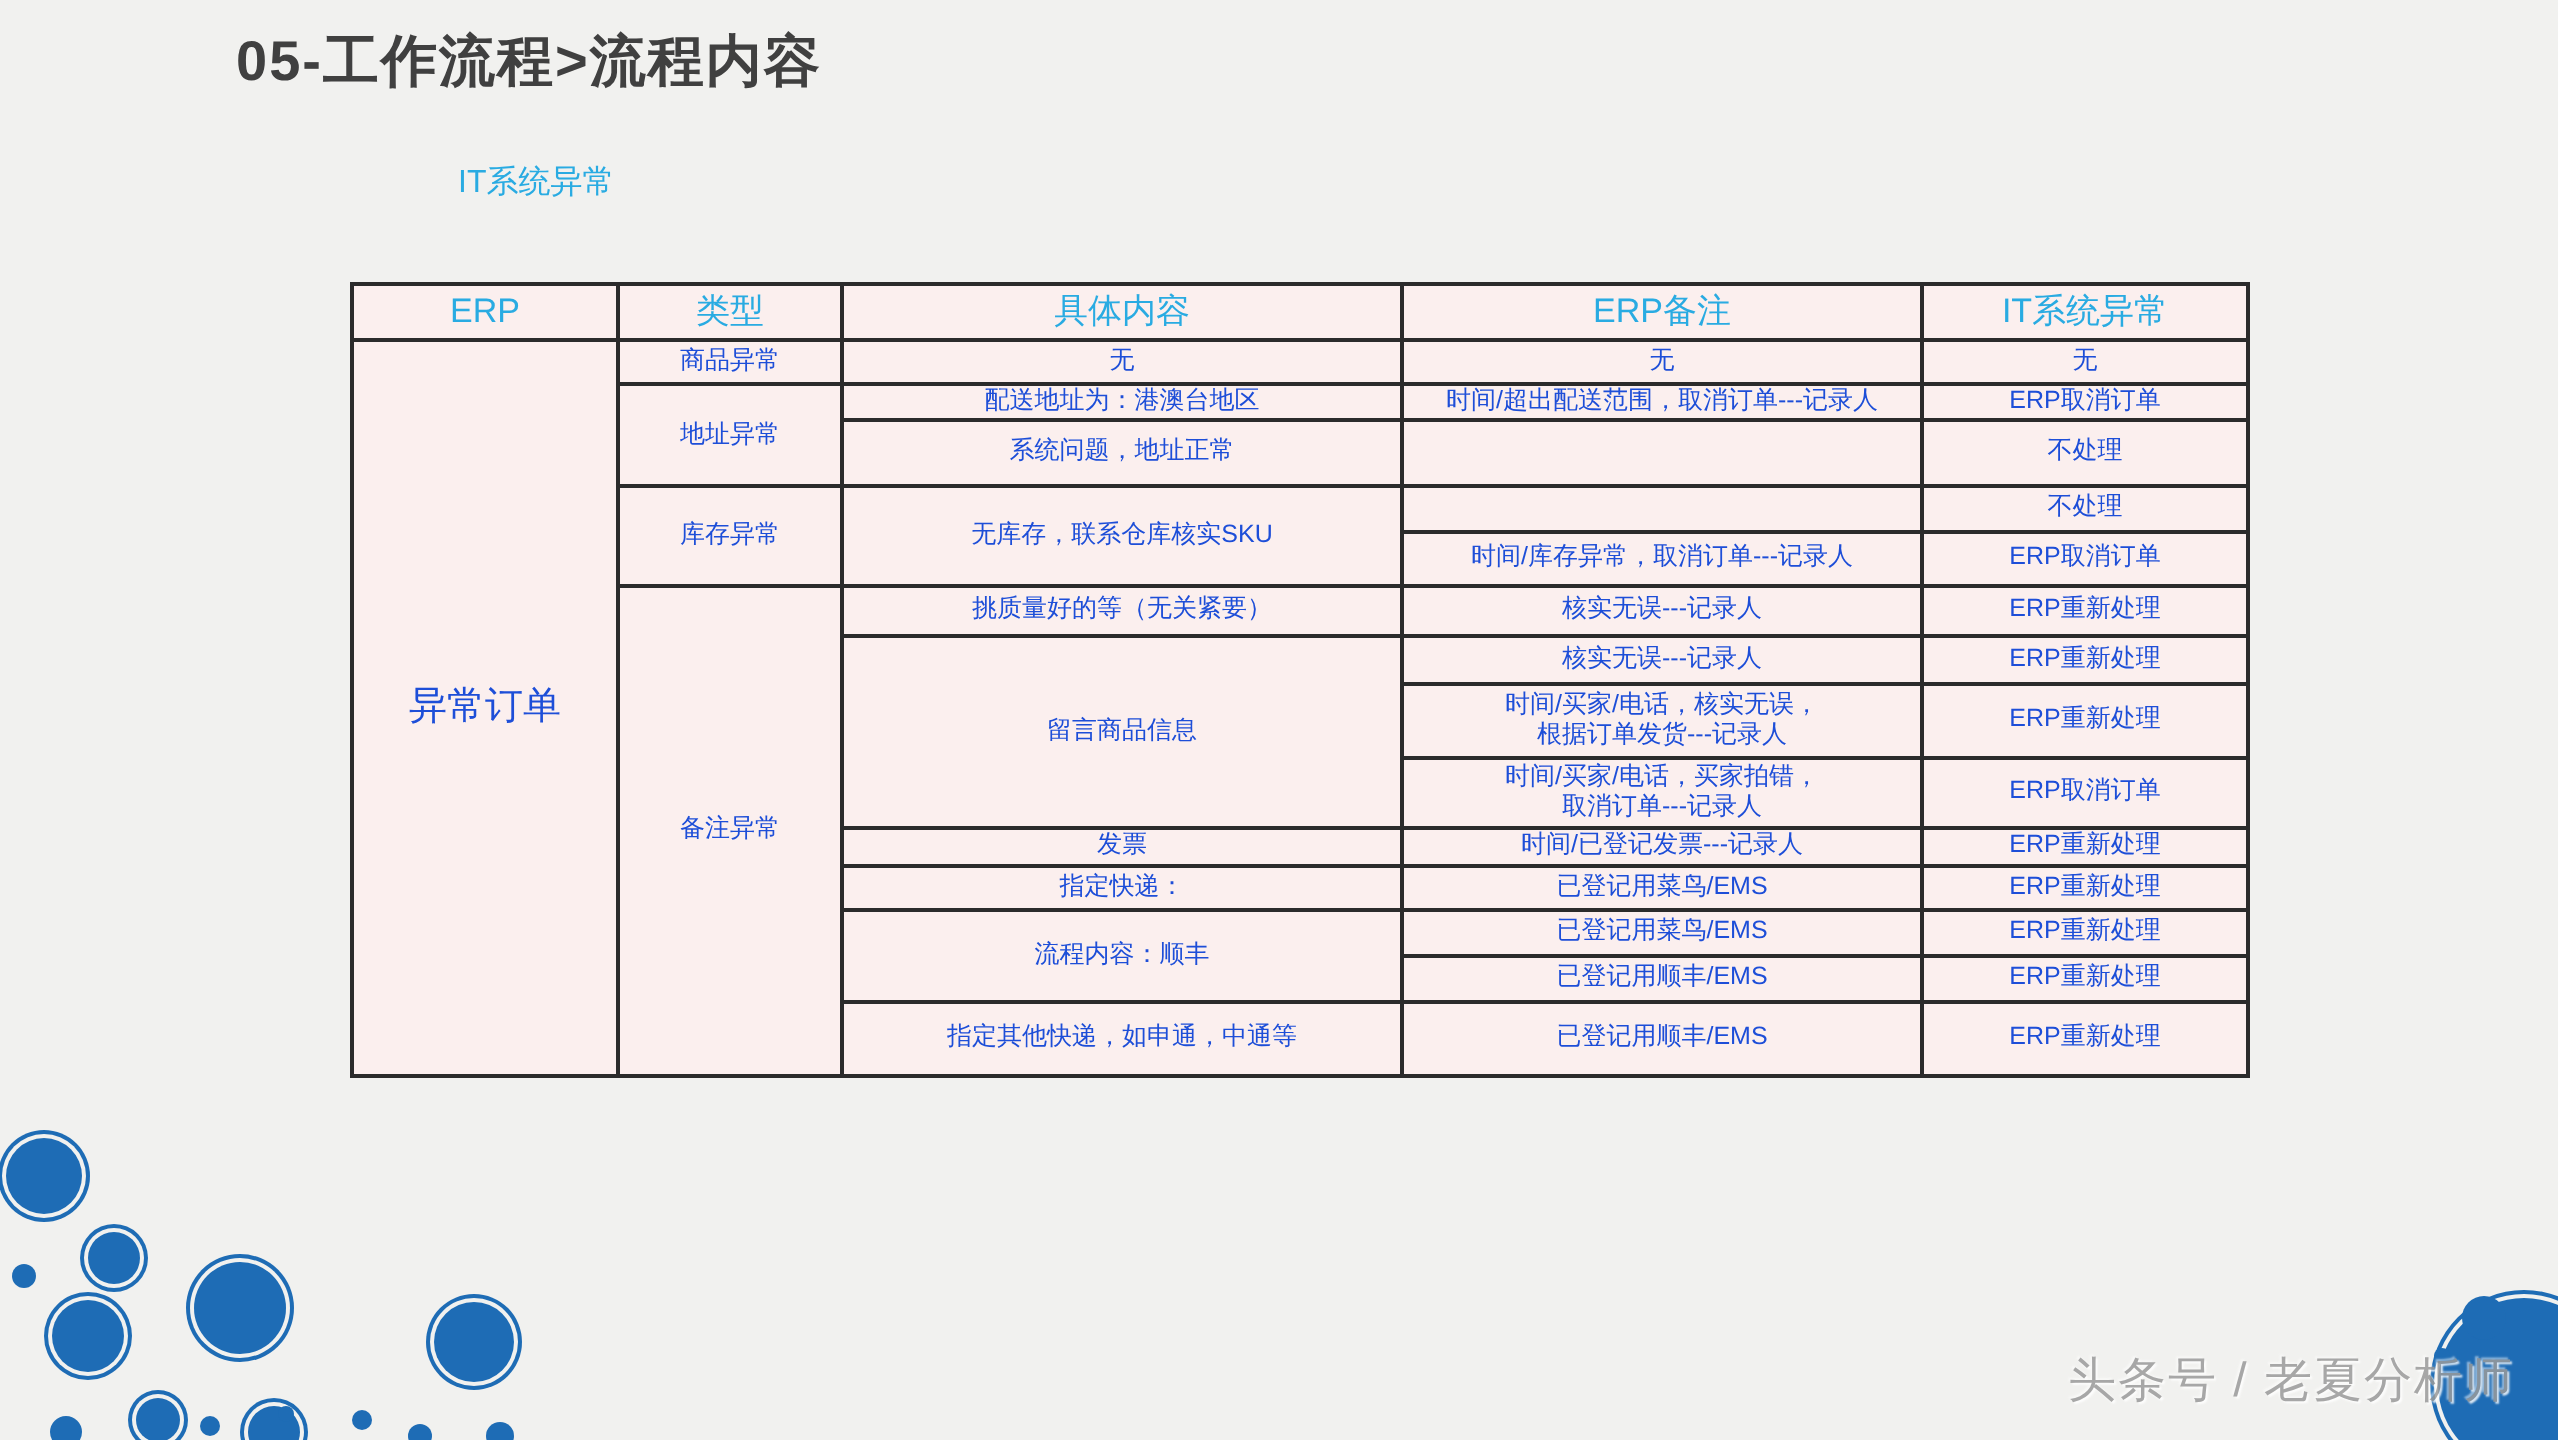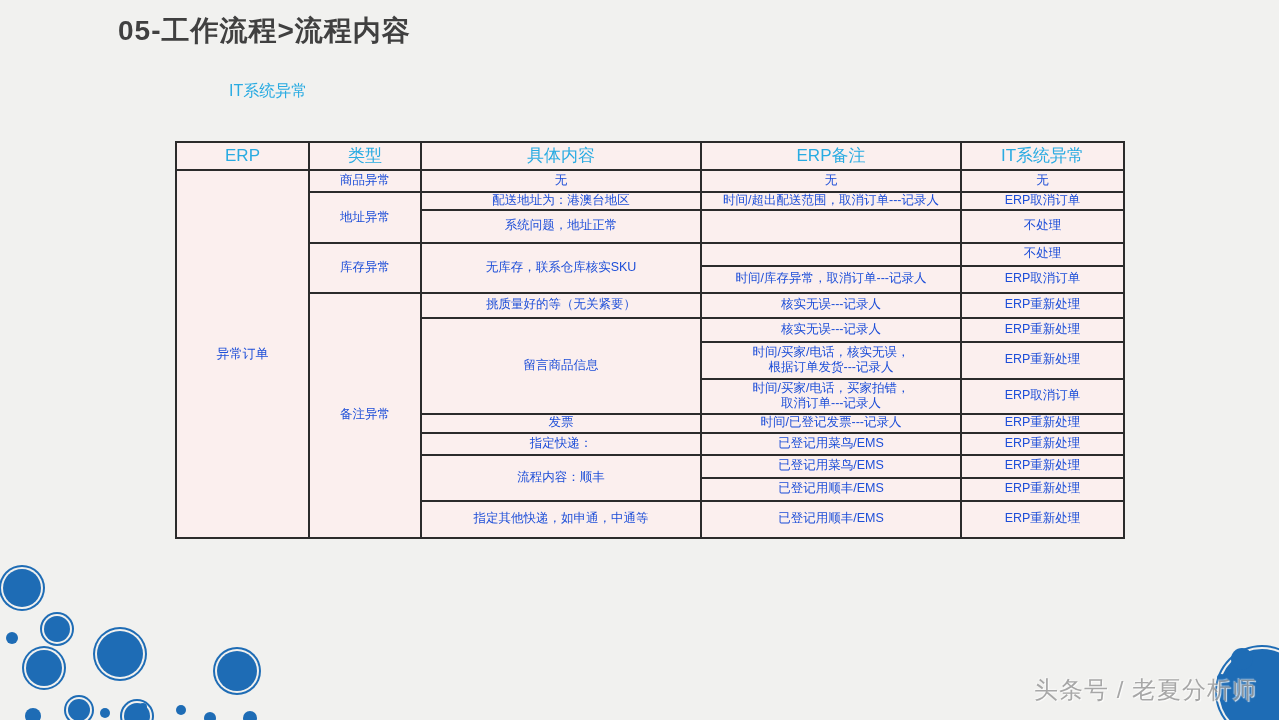--- a/index.html
+++ b/index.html
@@ -52,21 +52,21 @@
     <tr style="height:28px">
       <th>ERP</th>
       <th>类型</th>
       <th>具体内容</th>
       <th>ERP备注</th>
       <th>IT系统异常</th>
     </tr>
   </thead>
   <tbody>
     <tr style="height:22px">
-      <td rowspan="14" style="font-size:13px">异常订单</td>
+      <td rowspan="14" style="font-size:19px">异常订单</td>
       <td>商品异常</td>
       <td>无</td>
       <td>无</td>
       <td>无</td>
     </tr>
     <tr style="height:17px">
       <td rowspan="2">地址异常</td>
       <td>配送地址为：港澳台地区</td>
       <td>时间/超出配送范围，取消订单---记录人</td>
       <td>ERP取消订单</td>

